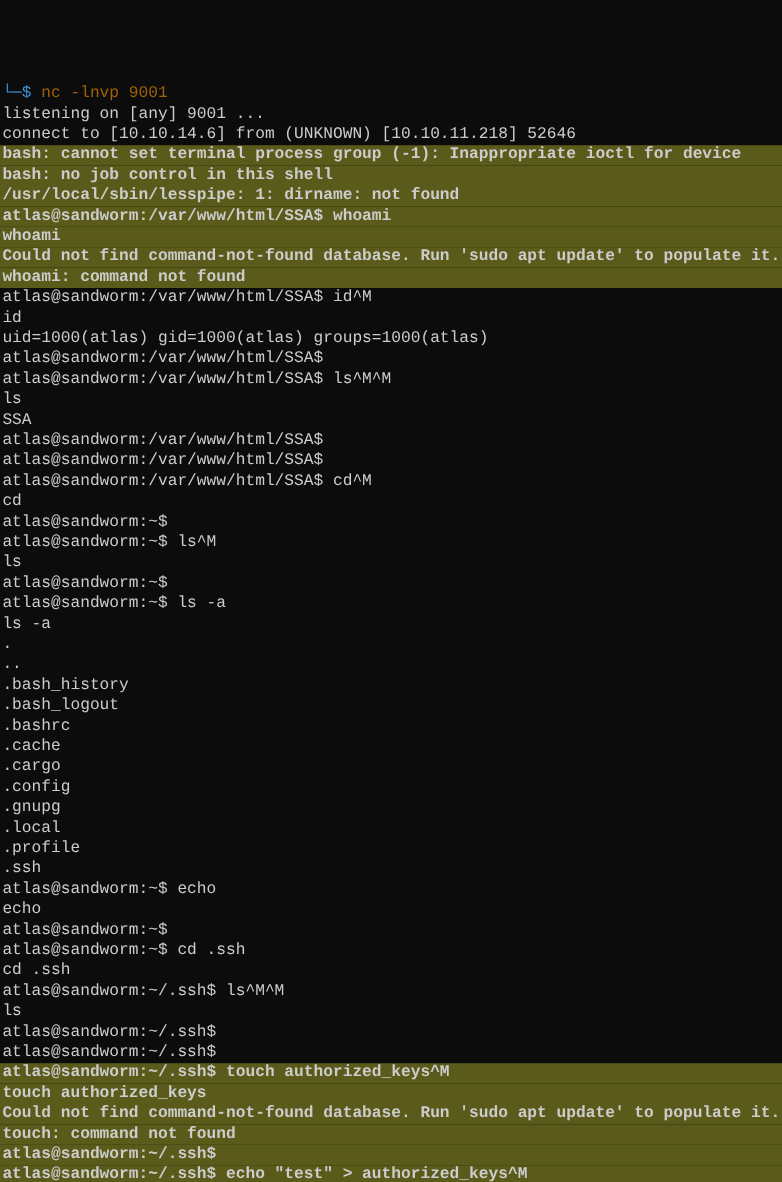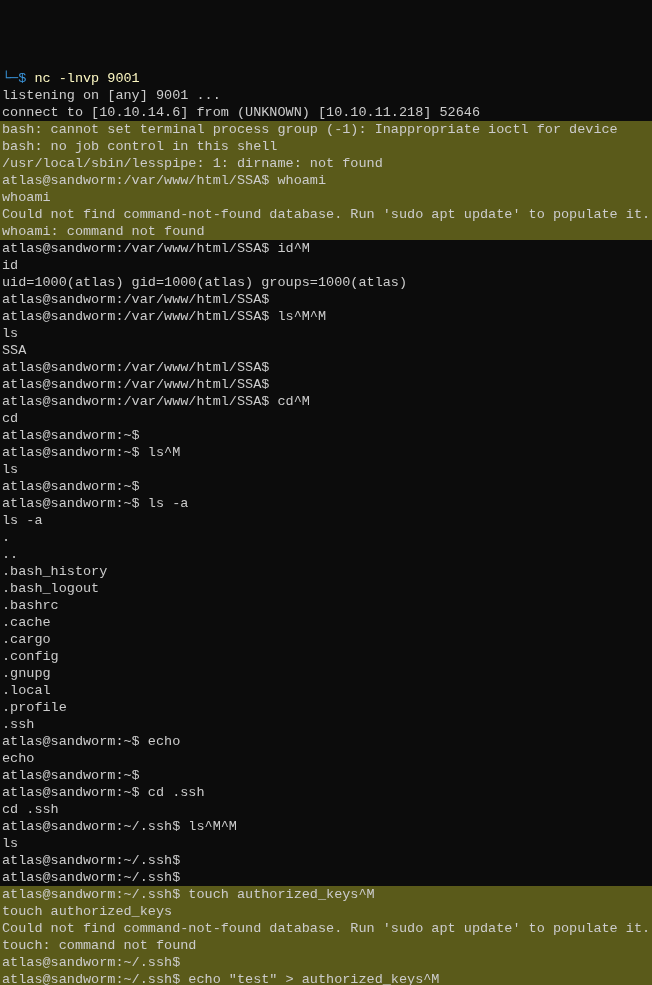--- a/index.html
+++ b/index.html
@@ -20,29 +20,30 @@
     }
     .terminal {
       padding: 2px 0;
     }
     .line {
       display: block;
       padding: 0 2px;
     }
     .highlighted {
       background-color: #5a5a1a;
+      font-weight: bold;
     }
     .prompt-arrow {
       color: #3a96dd;
     }
     .prompt-dollar {
       color: #3a96dd;
     }
     .command {
-      color: #fef9c3;
+      color: #a16207;
       margin-top: 30px;
     }
   </style>
 </head>
 <body>
 
 
 
 <div class="terminal"><div class="line"><span class="prompt-arrow">└─</span><span class="prompt-dollar">$ </span><span class="command">nc -lnvp 9001</span></div><div class="line">listening on [any] 9001 ...</div><div class="line">connect to [10.10.14.6] from (UNKNOWN) [10.10.11.218] 52646</div><div class="line highlighted">bash: cannot set terminal process group (-1): Inappropriate ioctl for device</div><div class="line highlighted">bash: no job control in this shell</div><div class="line highlighted">/usr/local/sbin/lesspipe: 1: dirname: not found</div><div class="line highlighted">atlas@sandworm:/var/www/html/SSA$ whoami</div><div class="line highlighted">whoami</div><div class="line highlighted">Could not find command-not-found database. Run 'sudo apt update' to populate it.</div><div class="line highlighted">whoami: command not found</div><div class="line">atlas@sandworm:/var/www/html/SSA$ id^M</div><div class="line">id</div><div class="line">uid=1000(atlas) gid=1000(atlas) groups=1000(atlas)</div><div class="line">atlas@sandworm:/var/www/html/SSA$</div><div class="line">atlas@sandworm:/var/www/html/SSA$ ls^M^M</div><div class="line">ls</div><div class="line">SSA</div><div class="line">atlas@sandworm:/var/www/html/SSA$</div><div class="line">atlas@sandworm:/var/www/html/SSA$</div><div class="line">atlas@sandworm:/var/www/html/SSA$ cd^M</div><div class="line">cd</div><div class="line">atlas@sandworm:~$</div><div class="line">atlas@sandworm:~$ ls^M</div><div class="line">ls</div><div class="line">atlas@sandworm:~$</div><div class="line">atlas@sandworm:~$ ls -a</div><div class="line">ls -a</div><div class="line">.</div><div class="line">..</div><div class="line">.bash_history</div><div class="line">.bash_logout</div><div class="line">.bashrc</div><div class="line">.cache</div><div class="line">.cargo</div><div class="line">.config</div><div class="line">.gnupg</div><div class="line">.local</div><div class="line">.profile</div><div class="line">.ssh</div><div class="line">atlas@sandworm:~$ echo</div><div class="line">echo</div><div class="line"></div><div class="line">atlas@sandworm:~$</div><div class="line"></div><div class="line">atlas@sandworm:~$ cd .ssh</div><div class="line">cd .ssh</div><div class="line">atlas@sandworm:~/.ssh$ ls^M^M</div><div class="line">ls</div><div class="line">atlas@sandworm:~/.ssh$</div><div class="line">atlas@sandworm:~/.ssh$</div><div class="line highlighted">atlas@sandworm:~/.ssh$ touch authorized_keys^M</div><div class="line highlighted">touch authorized_keys</div><div class="line highlighted">Could not find command-not-found database. Run 'sudo apt update' to populate it.</div><div class="line highlighted">touch: command not found</div><div class="line highlighted">atlas@sandworm:~/.ssh$</div><div class="line highlighted">atlas@sandworm:~/.ssh$ echo "test" &gt; authorized_keys^M</div></div>
 

